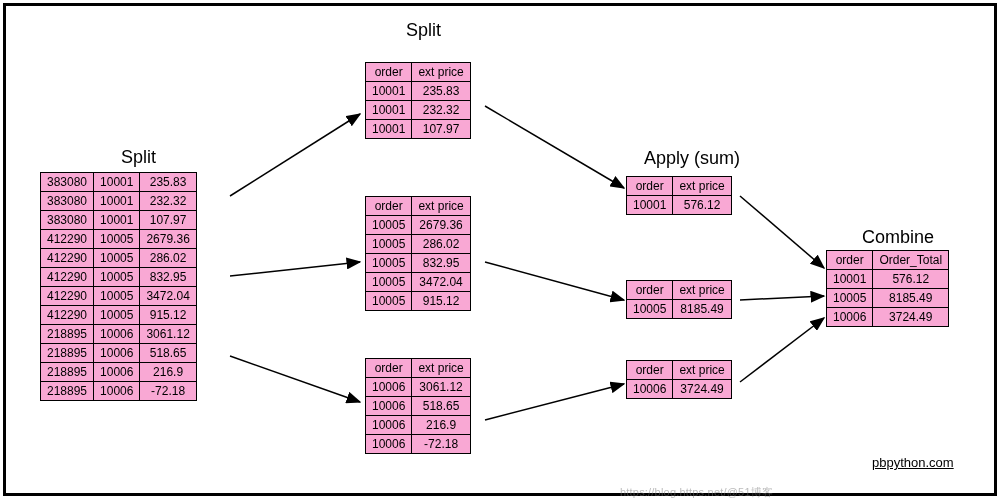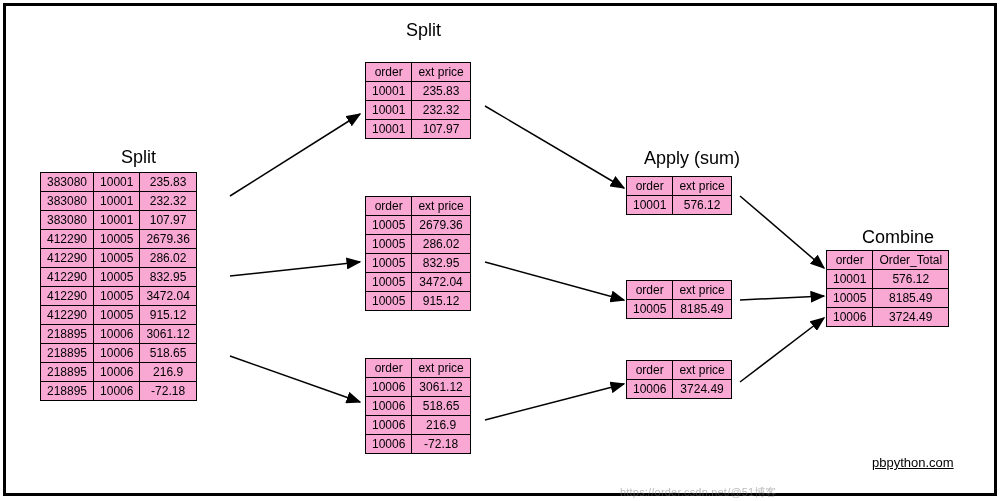--- a/index.html
+++ b/index.html
@@ -282,13 +282,13 @@
   <line x1="485" y1="106" x2="624" y2="188" stroke="#000" stroke-width="1.5" marker-end="url(#arrowhead)"></line>
   <line x1="485" y1="262" x2="624" y2="300" stroke="#000" stroke-width="1.5" marker-end="url(#arrowhead)"></line>
   <line x1="485" y1="420" x2="624" y2="384" stroke="#000" stroke-width="1.5" marker-end="url(#arrowhead)"></line>
 
   <line x1="740" y1="196" x2="824" y2="268" stroke="#000" stroke-width="1.5" marker-end="url(#arrowhead)"></line>
   <line x1="740" y1="300" x2="824" y2="296" stroke="#000" stroke-width="1.5" marker-end="url(#arrowhead)"></line>
   <line x1="740" y1="382" x2="824" y2="318" stroke="#000" stroke-width="1.5" marker-end="url(#arrowhead)"></line>
 </svg>
 
 <div class="credit" style="left:872px; top:455px;">pbpython.com</div>
-<div class="watermark" style="left:620px; top:485px;">https://order.csdn.net/@51博客</div>
+<div class="watermark" style="left:620px; top:485px;">https://blog.https.net/@51博客</div>
 
 </body></html>

